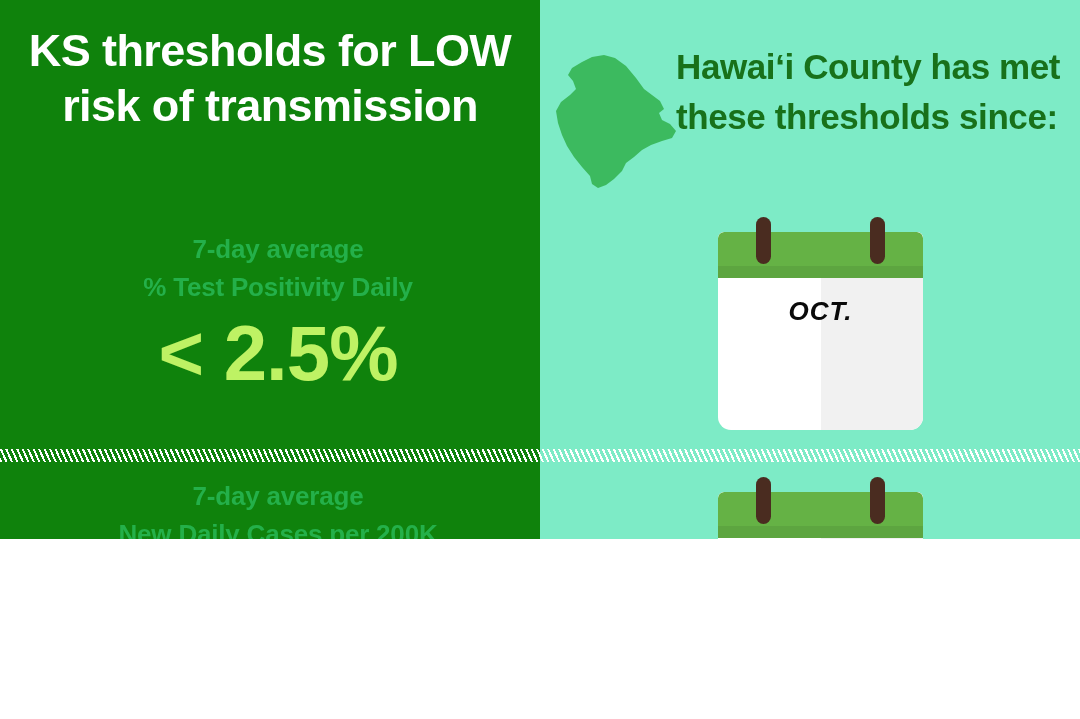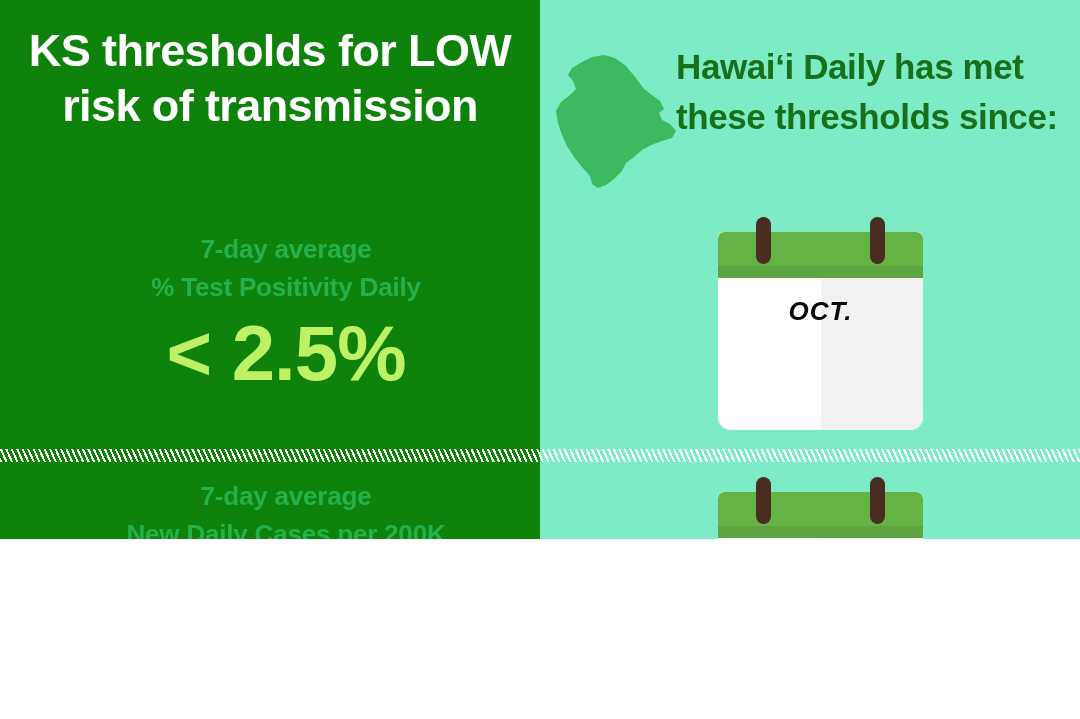--- a/index.html
+++ b/index.html
@@ -57,21 +57,21 @@
     color: #ffffff;
     font-size: 45px;
     font-weight: bold;
     line-height: 1.22;
     letter-spacing: -0.6px;
   }
 
   .metric {
     position: absolute;
     width: 540px;
-    left: 16px;
+    left: 8px;
     text-align: center;
   }
   .metric-1 { top: 231px; }
   .metric-2 { top: 478px; }
 
   .metric-label {
     color: #24b04a;
     font-size: 26px;
     font-weight: bold;
     line-height: 1.45;
@@ -214,21 +214,21 @@
 
   <div class="island">
     <svg viewBox="0 0 126 148" width="126" height="148" aria-hidden="true">
       <path fill="#3cba5f" d="M30 17 L40 12 L52 10 L63 13 L74 21 L84 33 L92 44 L100 50 L108 56 L112 64
         L107 68 L110 75 L118 79 L124 86 L120 93 L110 96 L99 100 L90 105 L82 112 L74 118 L70 126
         L62 134 L54 140 L46 143 L40 139 L38 131 L30 122 L22 112 L15 101 L10 90 L6 78 L4 66
         L9 57 L18 50 L24 44 L21 36 L16 30 L20 23 Z"></path>
     </svg>
   </div>
 
-  <div class="right-head">Hawai‘i Daily has met these thresholds since:</div>
+  <div class="right-head">Hawai‘i County has met these thresholds since:</div>
 
   <div class="calendar cal-1">
     <div class="cal-body">
       <div class="cal-shade"></div>
       <div class="cal-header">
         <div class="cal-header-shade"></div>
       </div>
     </div>
     <div class="cal-ring r1"></div>
     <div class="cal-ring r2"></div>

